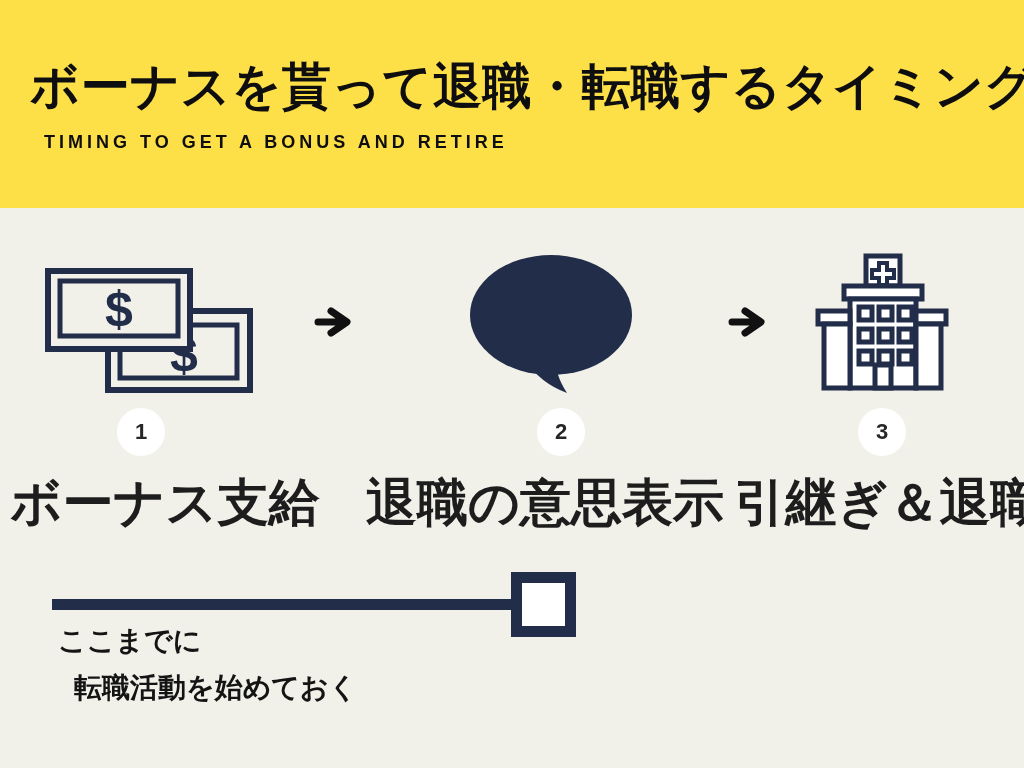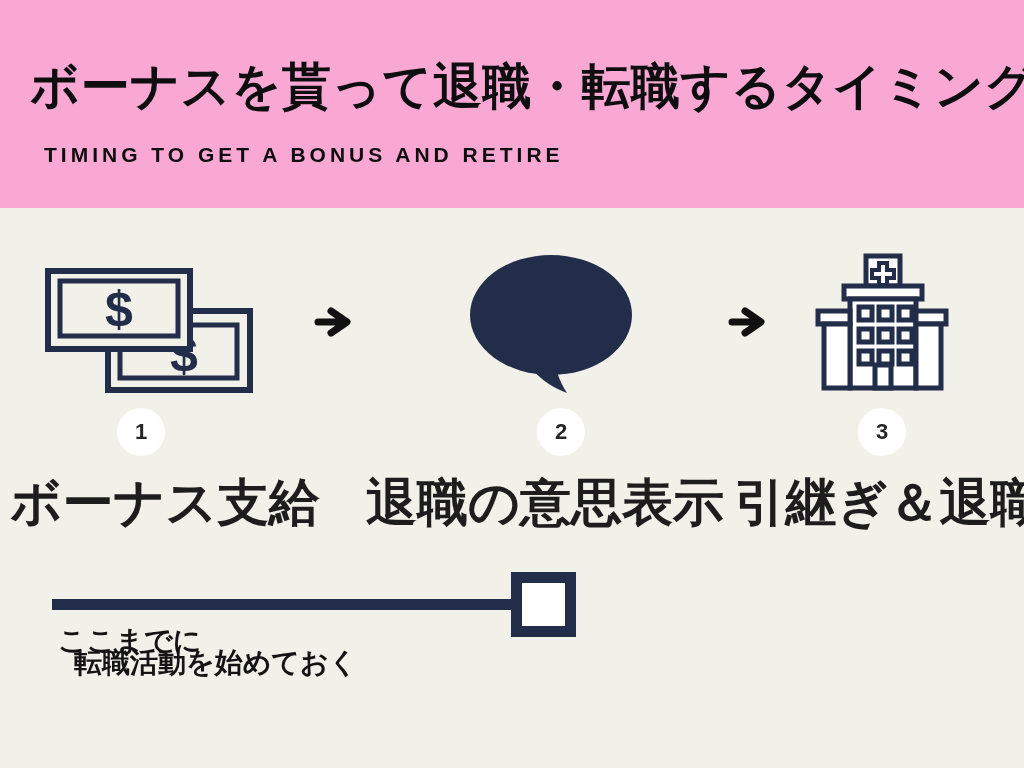--- a/index.html
+++ b/index.html
@@ -1,33 +1,33 @@
 <!DOCTYPE html>
 <html><head>
 <meta charset="utf-8">
 <style>
   html,body{margin:0;padding:0;background:#ffffff;}
   .stage{
     position:relative;width:1024px;height:768px;overflow:hidden;
-    background:#f9a8d4;
+    background:#fde047;
     font-family:"Liberation Sans","DejaVu Sans",sans-serif;
   }
   .panel{
     position:absolute;left:0;top:208px;width:1024px;height:560px;
     background:#f1f0e9;
   }
   .title{
     position:absolute;left:30px;top:62px;
     font-family:"DejaVu Sans","Liberation Sans",sans-serif;
     font-size:49px;font-weight:800;color:#0e0e10;
     letter-spacing:0.5px;line-height:1;white-space:nowrap;
   }
   .subtitle{
-    position:absolute;left:44px;top:144px;
-    font-size:21px;font-weight:700;color:#0e0e10;
+    position:absolute;left:44px;top:133px;
+    font-size:18px;font-weight:700;color:#0e0e10;
     letter-spacing:4px;line-height:1;white-space:nowrap;
   }
   .icon-abs{position:absolute;}
   .badge{
     position:absolute;top:408px;width:48px;height:48px;border-radius:50%;
     background:#ffffff;display:flex;align-items:center;justify-content:center;
     font-size:22px;font-weight:700;color:#262626;
   }
   .badge.b1{left:117px;} .badge.b2{left:537px;} .badge.b3{left:858px;}
   .step-label{
@@ -45,21 +45,21 @@
     position:absolute;left:511px;top:572px;width:65px;height:65px;
     box-sizing:border-box;background:#ffffff;border:11px solid #222d4a;
   }
   .note{
     position:absolute;
     font-family:"DejaVu Sans","Liberation Sans",sans-serif;
     font-size:28px;font-weight:700;color:#141414;
     line-height:1;white-space:nowrap;
   }
   .note.n1{left:58px;top:627px;}
-  .note.n2{left:46px;top:649px;padding-left:28px;}
+  .note.n2{left:46px;top:674px;padding-left:28px;}
   .dollar{
     font-family:"Liberation Sans","DejaVu Sans",sans-serif;
     font-size:50px;font-weight:700;fill:#222d4a;
   }
 </style>
 </head>
 <body>
 
 <div class="stage">
 

